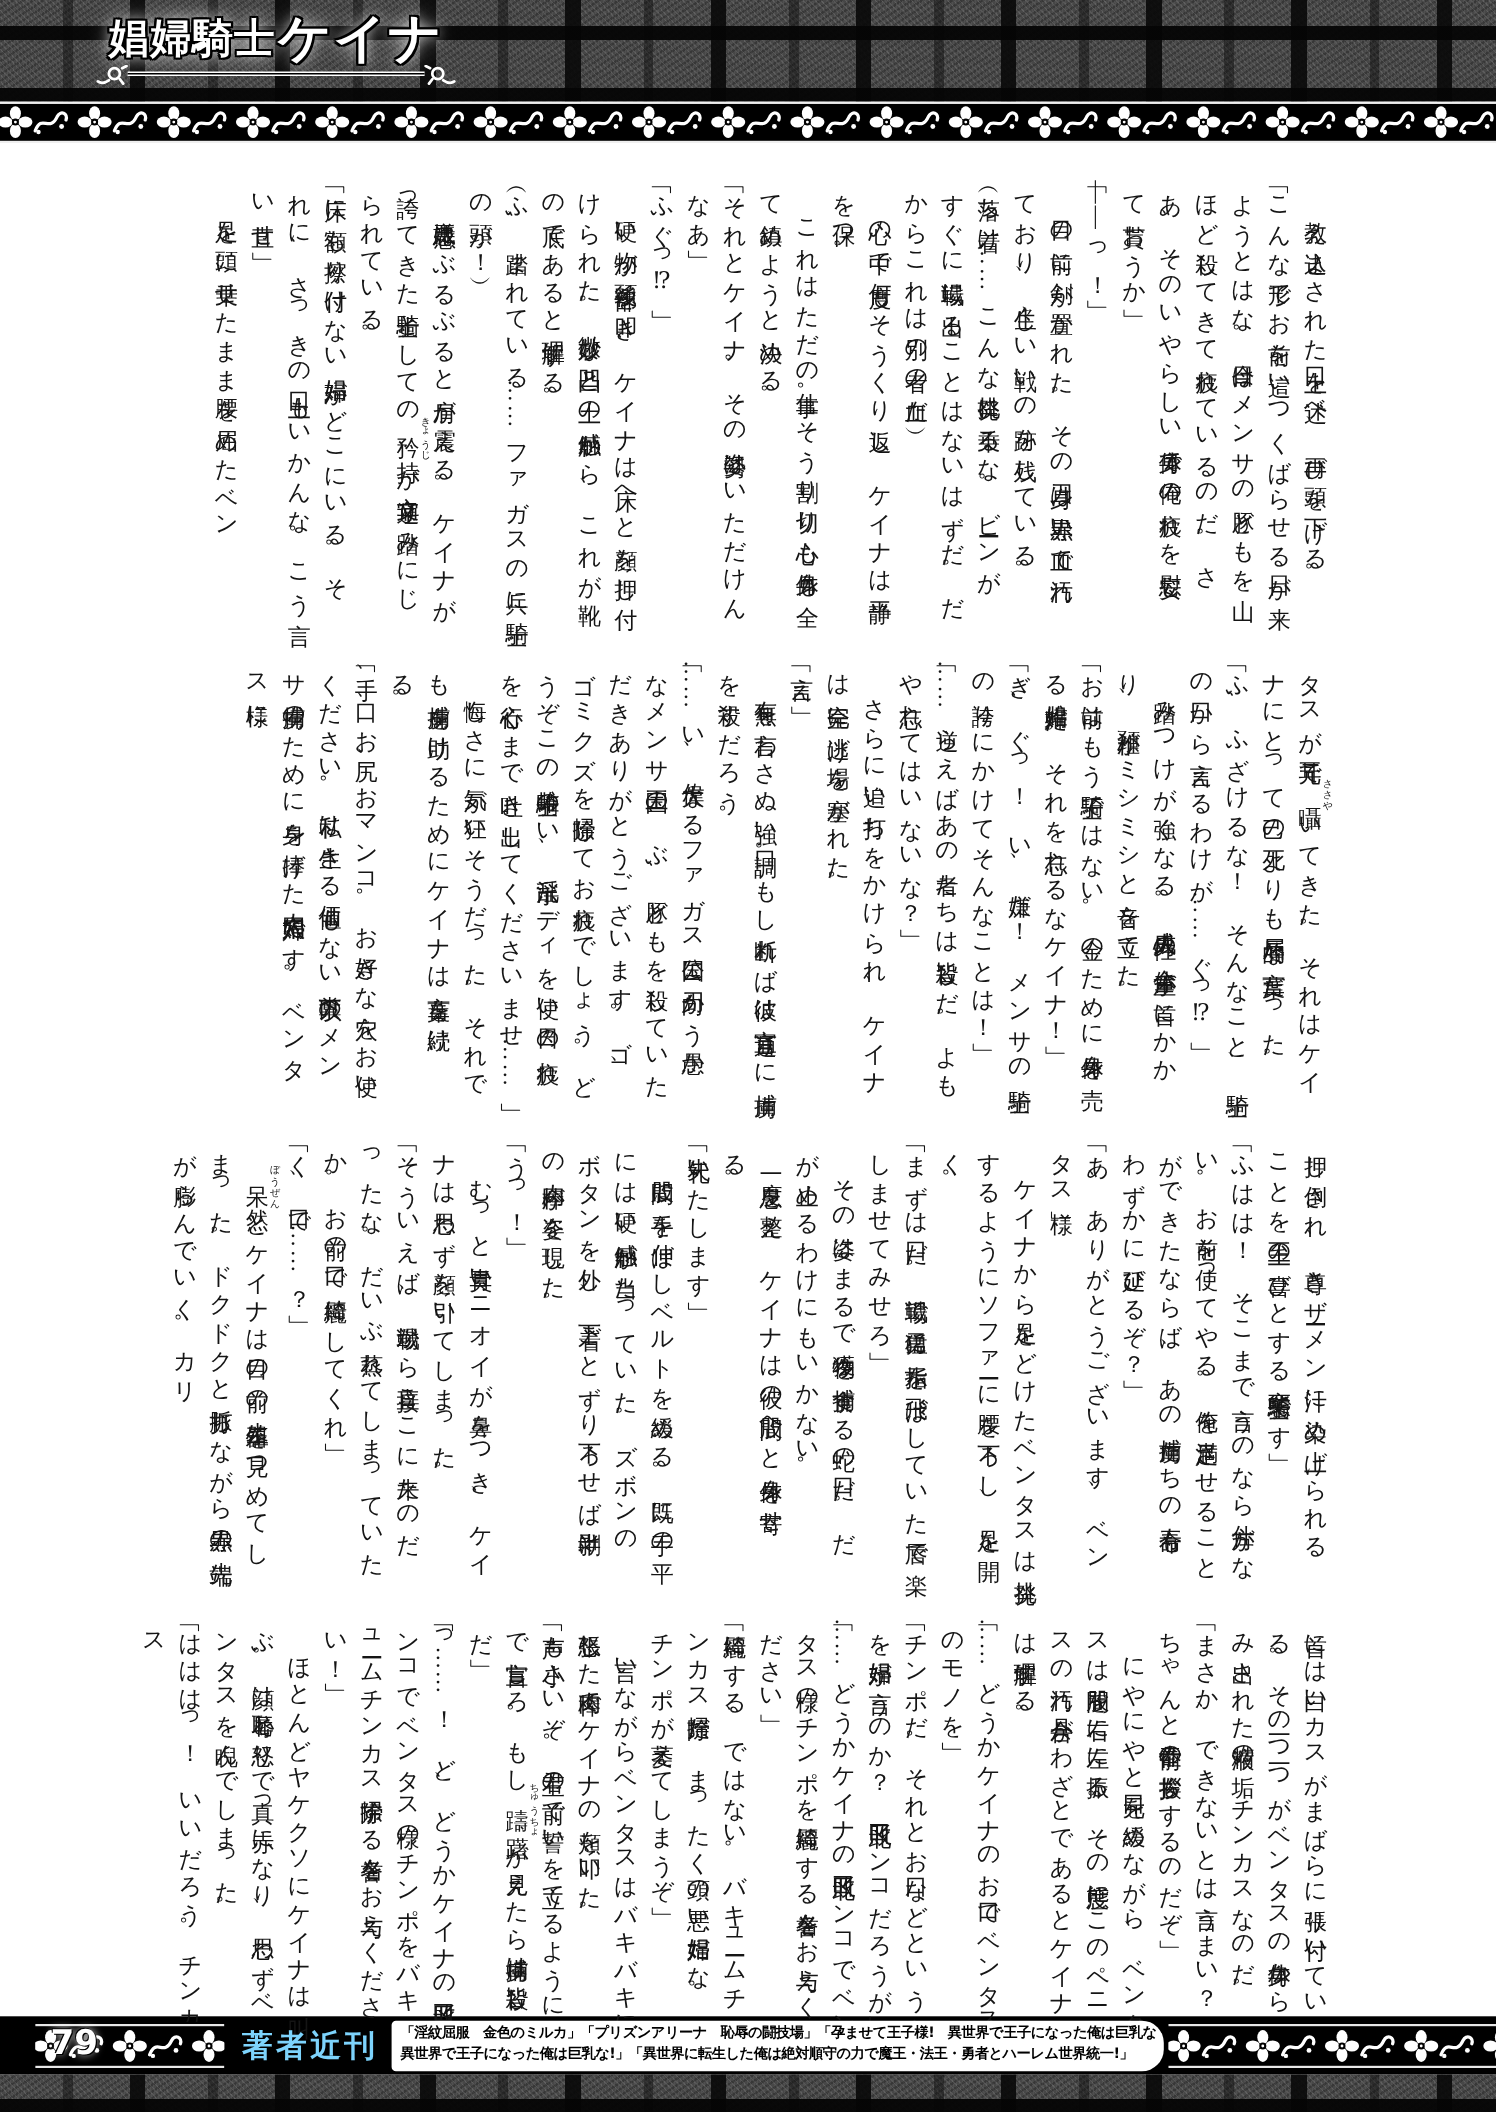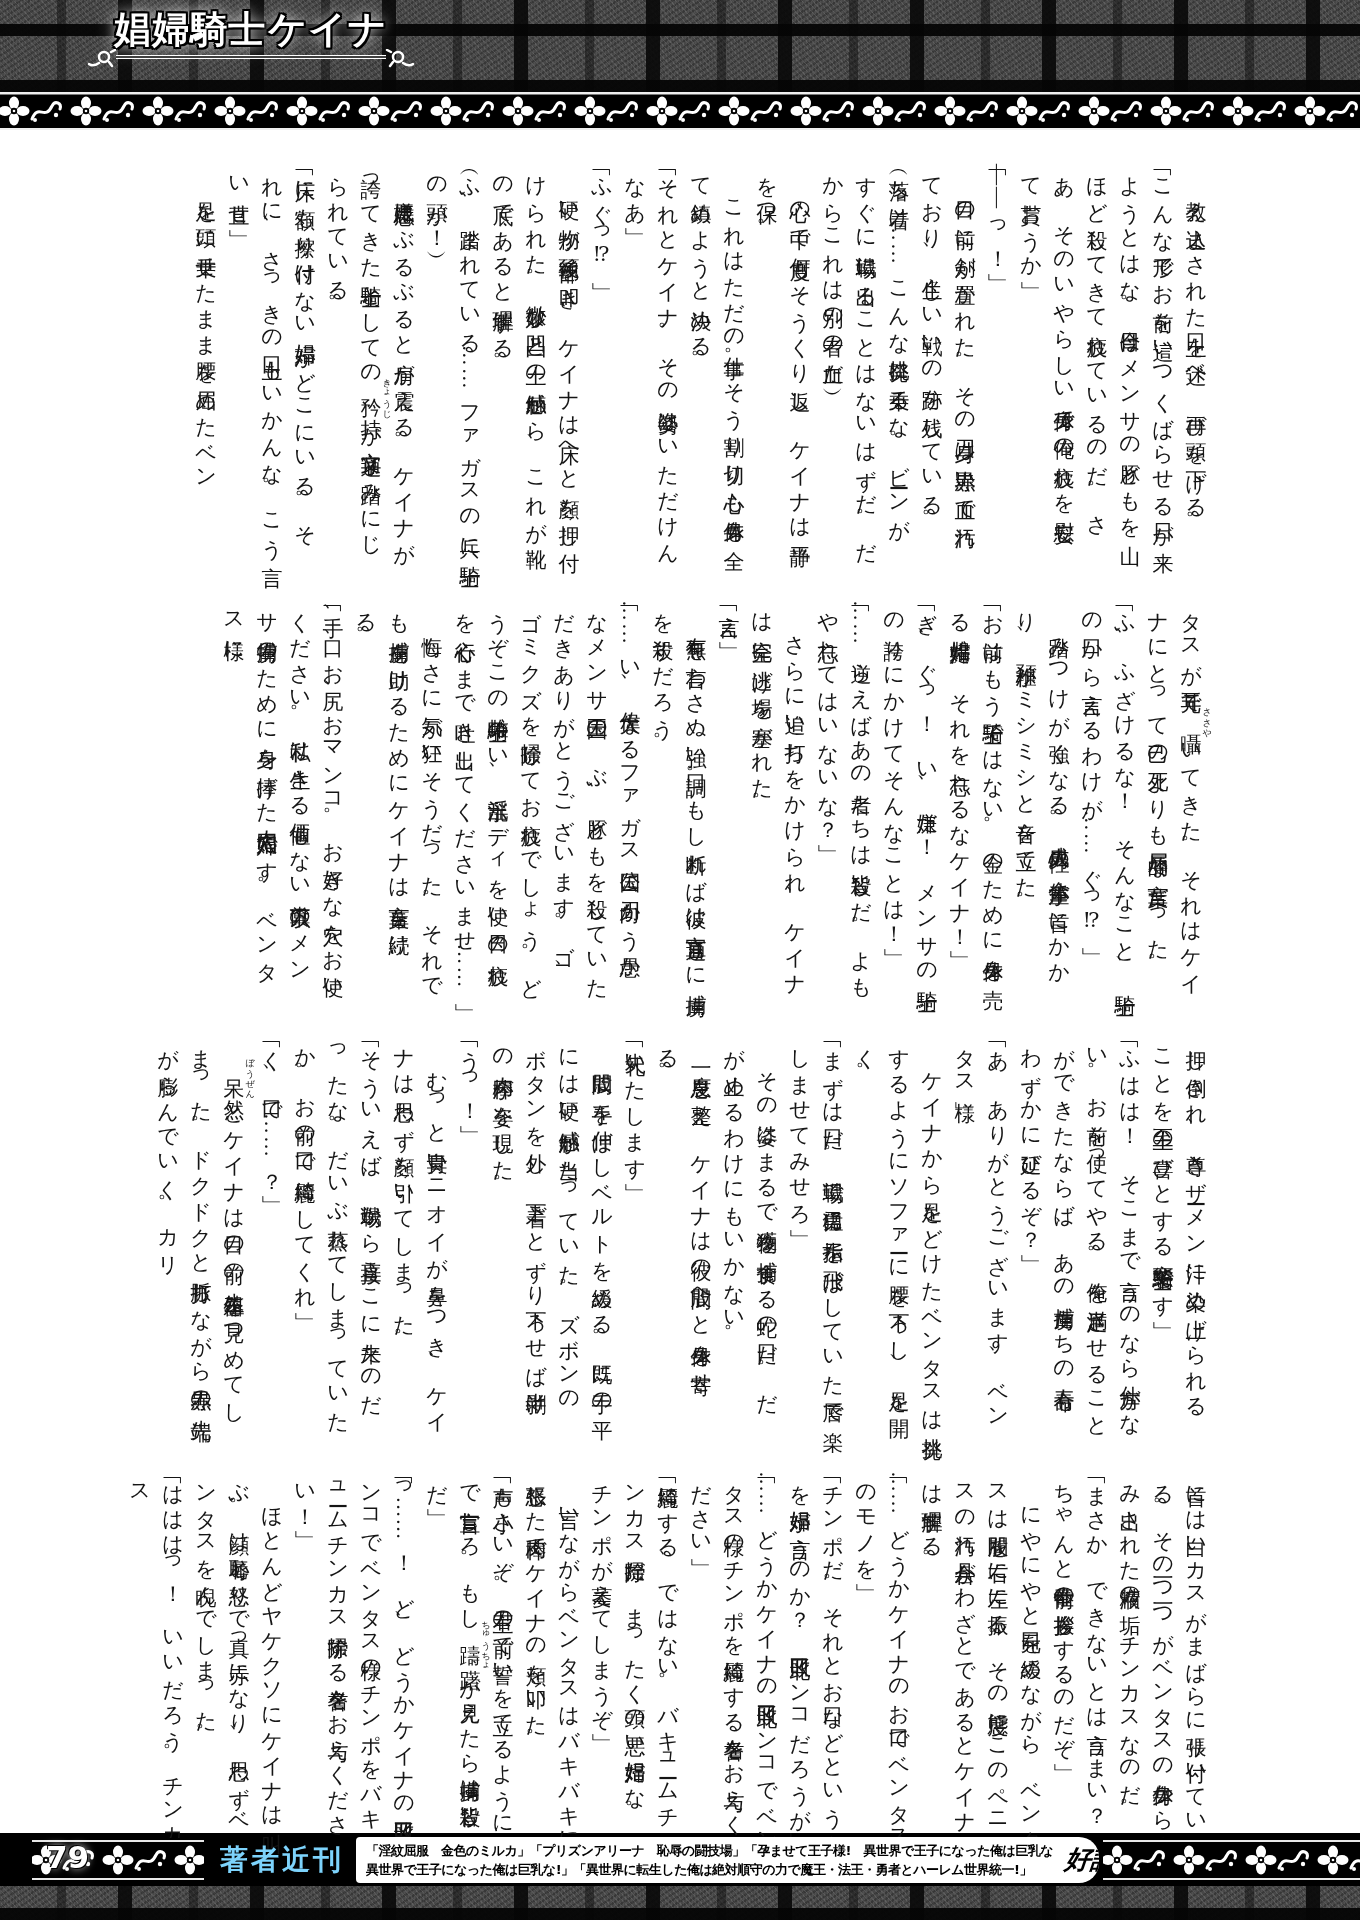--- a/index.html
+++ b/index.html
@@ -23,21 +23,21 @@
 
   
   .floral-wrap{display:block;line-height:0;background:#000;}
   svg.floral{display:block;}
 
   
   .title-block{position:absolute;left:66px;top:10px;z-index:6;width:370px;text-align:right;
     font-family:"DejaVu Sans","Liberation Sans",sans-serif;}
   .title-line{display:flex;align-items:center;justify-content:center;gap:2px;}
   .title-prefix{font-size:37px;}
-  .title-name{font-size:38px;}
+  .title-name{font-size:48px;}
   .title-prefix,.title-name{
     color:#fff;font-weight:900;line-height:1.05;letter-spacing:1px;
     text-shadow:2px 0 0 #000,-2px 0 0 #000,0 2px 0 #000,0 -2px 0 #000,
       2px 2px 0 #000,-2px -2px 0 #000,2px -2px 0 #000,-2px 2px 0 #000,
       0 0 12px rgba(255,255,255,.95),0 0 22px rgba(255,255,255,.6);}
   .title-divider{display:block;margin:-1px auto 0;}
   .series-subtitle{
     margin-top:-1px;font-size:25px;font-weight:900;color:#fff;letter-spacing:0px;
     text-shadow:1.5px 0 0 #000,-1.5px 0 0 #000,0 1.5px 0 #000,0 -1.5px 0 #000,
       1.5px 1.5px 0 #000,-1.5px -1.5px 0 #000,1.5px -1.5px 0 #000,-1.5px 1.5px 0 #000,
@@ -61,21 +61,21 @@
   .footer-band{height:53px;background:#000;display:flex;align-items:center;}
   .corner-left{position:relative;flex:0 0 172px;height:44px;padding-left:32px;}
   .page-number{position:absolute;left:46px;top:1px;z-index:2;
     font-family:"DejaVu Sans","Liberation Sans",sans-serif;
     font-size:31px;font-weight:bold;color:#fff;
     text-shadow:1px 1px 0 #000,-1px -1px 0 #000,0 0 8px rgba(255,255,255,.95);}
   .recent-label{color:#7dd3fc;font-weight:bold;font-size:28px;letter-spacing:3px;
     font-family:"DejaVu Sans","Liberation Sans",sans-serif;
     padding:0 12px 0 16px;white-space:nowrap;}
   .capsule{display:flex;align-items:center;background:#fff;height:46px;
-    border-radius:4px 20px 20px 4px;overflow:hidden;}
+    border-radius:4px 20px 20px 4px;overflow:hidden;flex-direction:column;}
   .recent-titles{padding:2px 8px 2px 10px;color:#000;white-space:nowrap;
     font-family:"DejaVu Sans","Liberation Sans",sans-serif;
     font-size:13px;font-weight:bold;line-height:19px;letter-spacing:-0.5px;}
   .recent-titles div{white-space:nowrap;}
   .sale-badge{color:#000;font-size:26px;font-weight:900;font-style:italic;
     font-family:"DejaVu Sans","Liberation Sans",sans-serif;
     padding:0 18px 0 4px;transform:skewX(-5deg);white-space:nowrap;letter-spacing:0px;}
   .corner-right{flex:1 1 auto;height:44px;overflow:hidden;margin-left:4px;}
 </style>
 </head>

